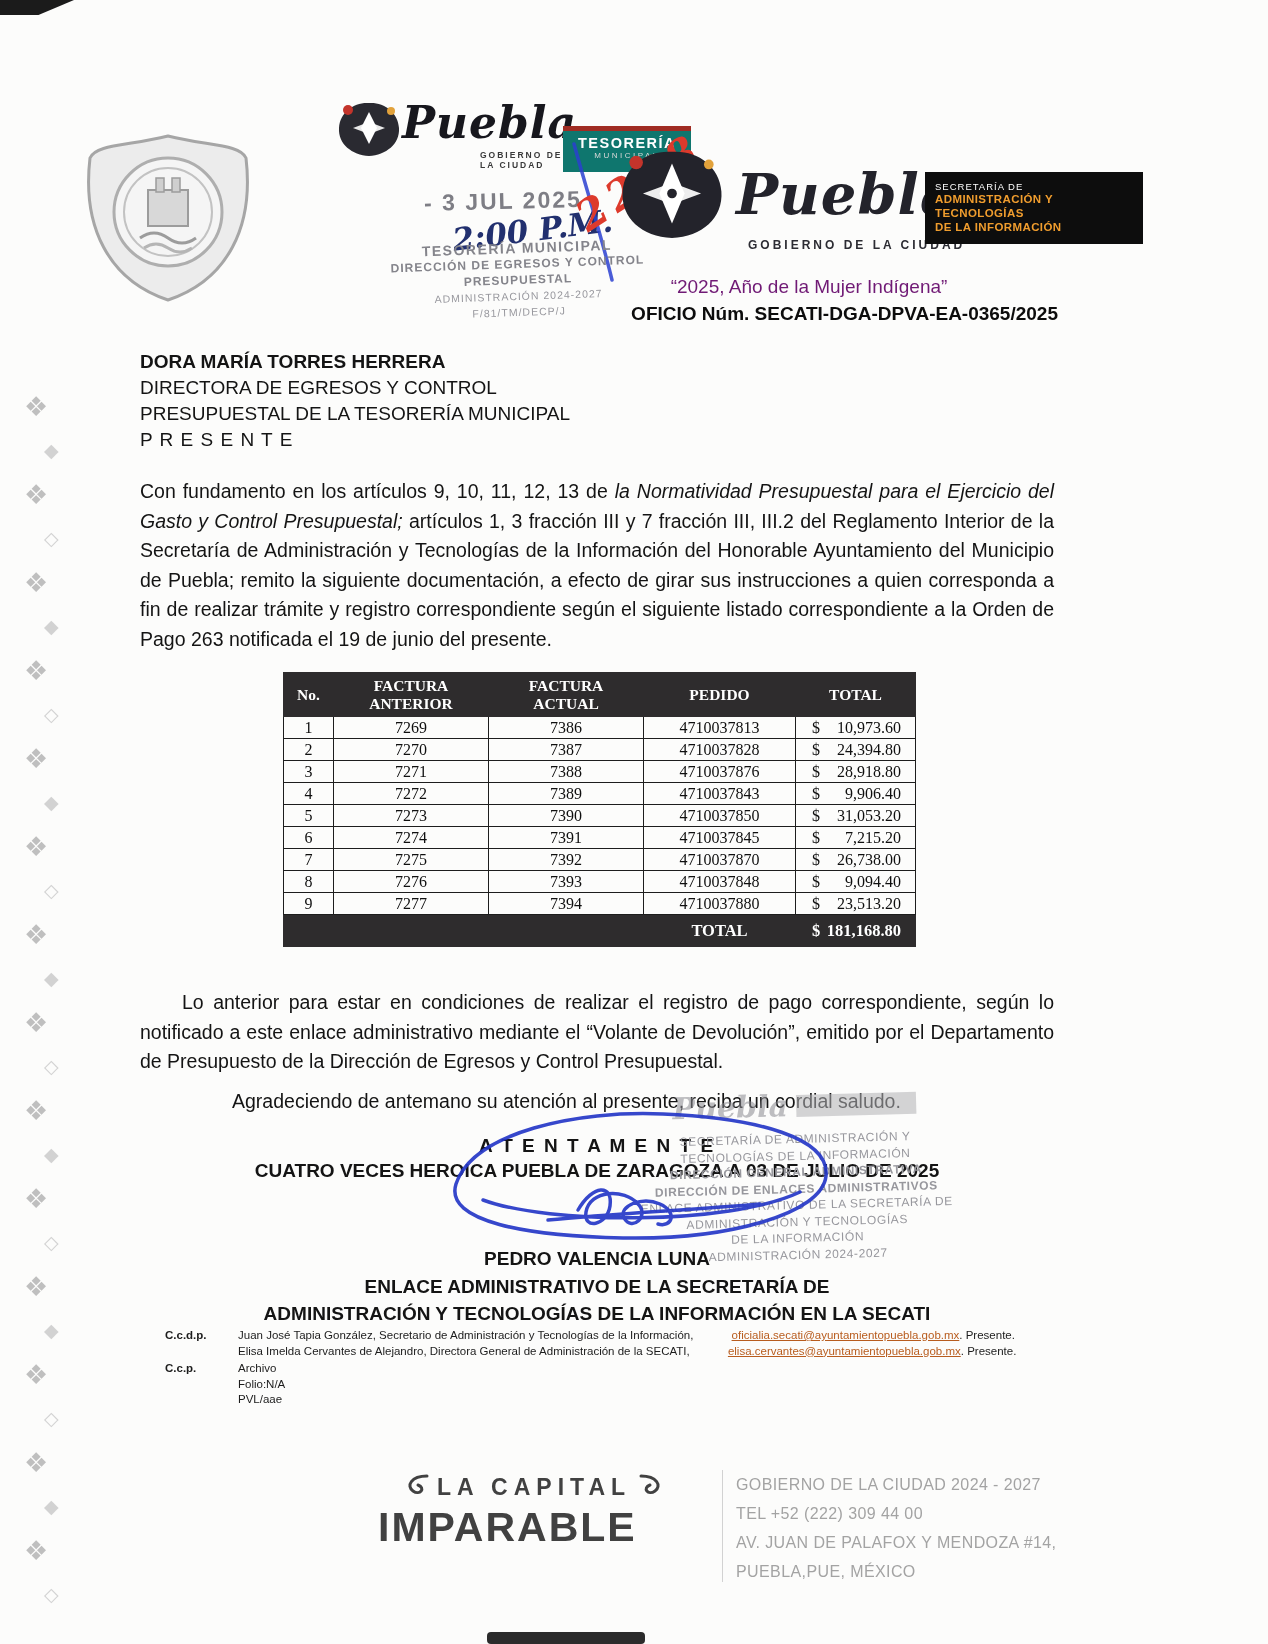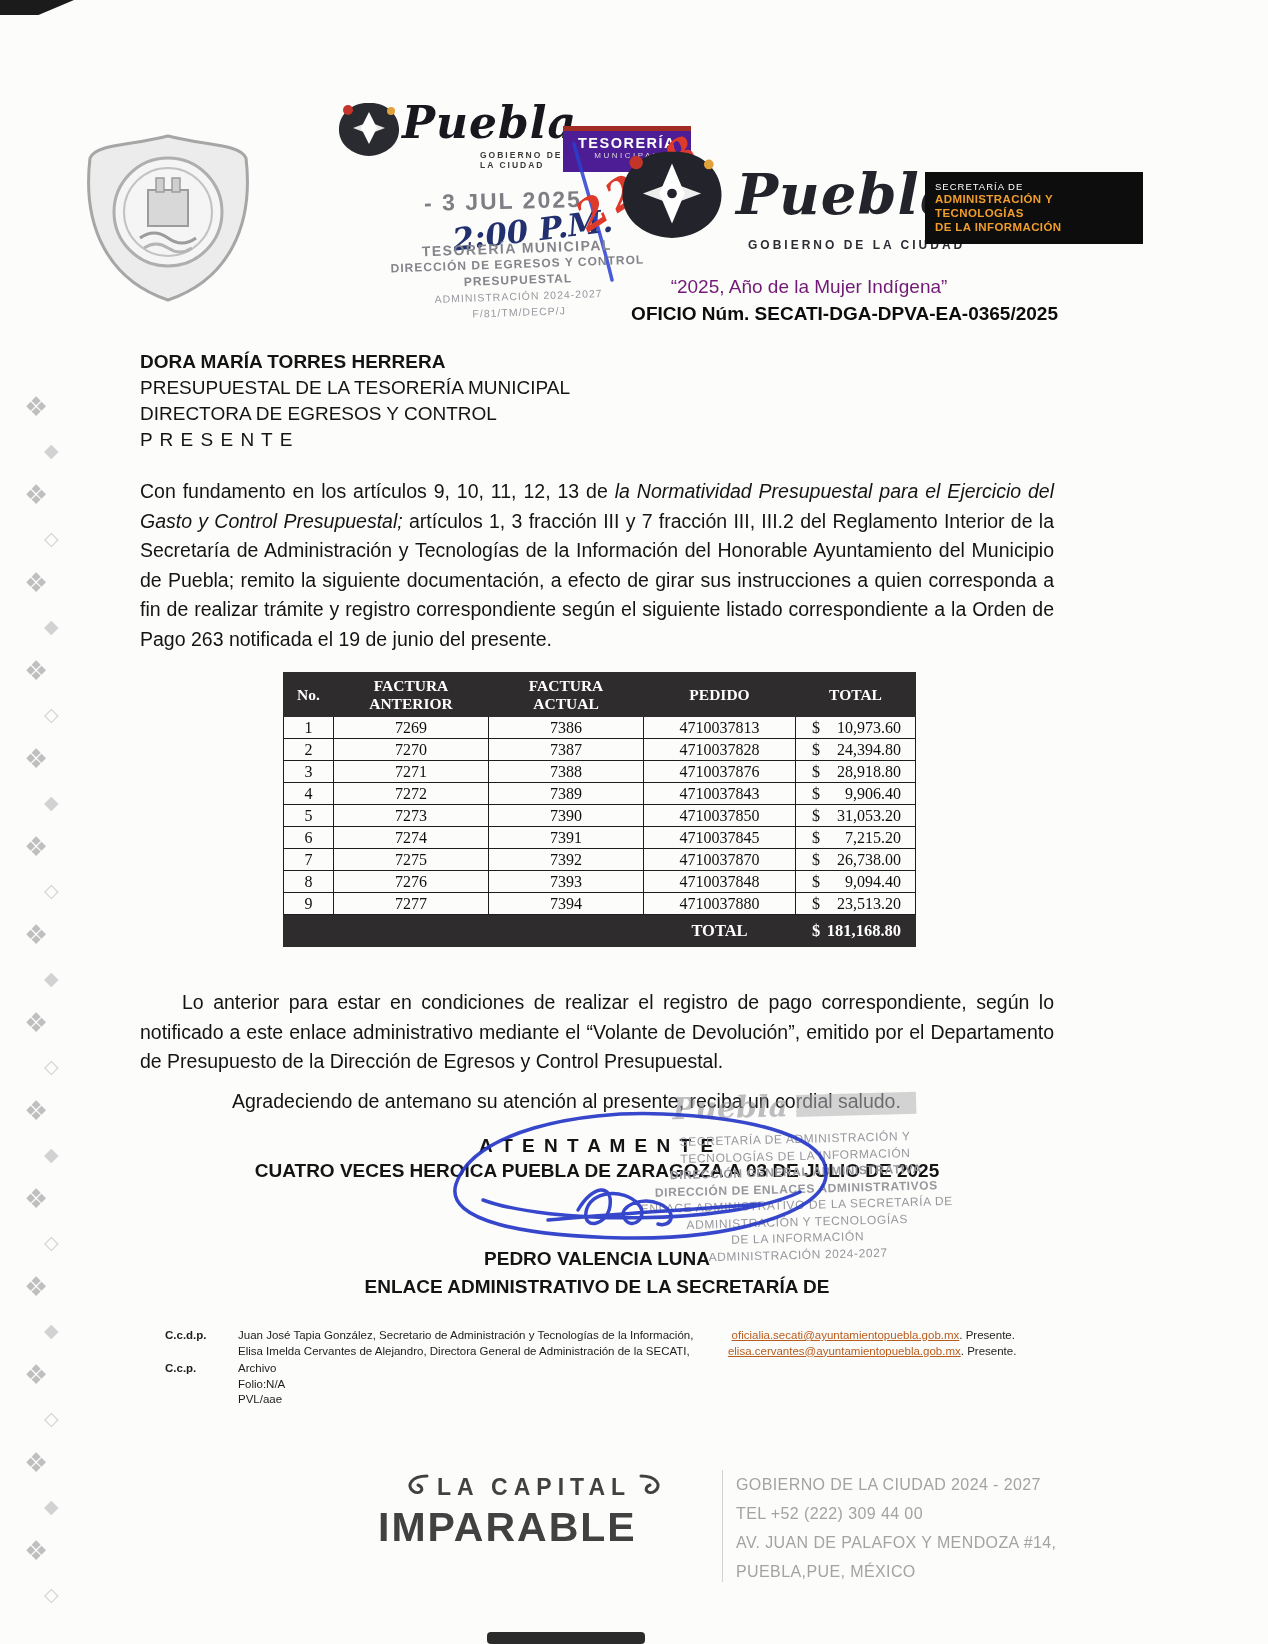--- a/index.html
+++ b/index.html
@@ -17,21 +17,21 @@
                     display:flex; flex-direction:column; align-items:flex-start; }
   .ornament-strip span { display:block; line-height:44px; font-size:27px; color:#bfbfbf; }
   .ornament-strip span:nth-child(even) { margin-left:20px; font-size:19px; color:#d2d2d2; }
 
   
   .crest { position:absolute; left:78px; top:130px; }
   .logo-small { position:absolute; left:336px; top:100px; display:flex; align-items:flex-start; }
   .logo-small .word { font-family:"DejaVu Serif", serif; font-style:italic; font-weight:bold;
                       font-size:44px; color:#17171d; line-height:46px; letter-spacing:1px; }
   .logo-small .sub { position:absolute; left:78px; top:50px; font-size:8.5px; letter-spacing:2px; color:#3a3a3a; font-weight:bold; }
-  .tesoreria-banner { position:absolute; left:563px; top:126px; width:128px; height:46px; background:#4c1d95;
+  .tesoreria-banner { position:absolute; left:563px; top:126px; width:128px; height:46px; background:#0f766e;
                       border-top:5px solid #a02c23; text-align:center; padding-top:4px; }
   .tesoreria-banner .l1 { color:#ffffff; font-weight:bold; font-size:14.5px; letter-spacing:1.5px; }
   .tesoreria-banner .l2 { color:#d8d8d8; font-size:8px; letter-spacing:2.5px; }
 
   .date-stamp { position:absolute; left:424px; top:188px; color:#7e7e85; font-weight:bold;
                 font-size:23px; letter-spacing:2px; transform:rotate(-1.5deg); }
   .time-hand { position:absolute; left:452px; top:212px; color:#22306f; font-family:"DejaVu Serif", serif;
                font-style:italic; font-weight:bold; font-size:31px; transform:rotate(-7deg); }
   .blue-slash { position:absolute; left:558px; top:138px; }
   .folio-red { position:absolute; left:580px; top:196px; color:#dd3a2c; font-family:"DejaVu Serif", serif;
@@ -215,22 +215,22 @@
     <div class="s1">SECRETARÍA DE</div>
     <div class="s2">ADMINISTRACIÓN Y TECNOLOGÍAS</div>
     <div class="s3">DE LA INFORMACIÓN</div>
   </div>
 
   <div class="slogan">“2025, Año de la Mujer Indígena”</div>
   <div class="oficio-line">OFICIO Núm. SECATI-DGA-DPVA-EA-0365/2025</div>
 
   <div class="recipient">
     <div class="name">DORA MARÍA TORRES HERRERA</div>
+    <div>DIRECTORA DE EGRESOS Y CONTROL</div>
     <div>PRESUPUESTAL DE LA TESORERÍA MUNICIPAL</div>
-    <div>DIRECTORA DE EGRESOS Y CONTROL</div>
     <div class="presente">P R E S E N T E</div>
   </div>
 
   <div class="p1"><span>Con fundamento en los artículos 9, 10, 11, 12, 13 de </span><span class="it">la Normatividad Presupuestal para el Ejercicio del Gasto y Control Presupuestal;</span><span> artículos 1, 3 fracción III y 7 fracción III, III.2 del Reglamento Interior de la Secretaría de Administración y Tecnologías de la Información del Honorable Ayuntamiento del Municipio de Puebla; remito la siguiente documentación, a efecto de girar sus instrucciones a quien corresponda a fin de realizar trámite y registro correspondiente según el siguiente listado correspondiente a la Orden de Pago 263 notificada el 19 de junio del presente.</span></div>
 
   <table class="doc-table">
     <colgroup>
         <col style="width:50px">
         <col style="width:155px">
         <col style="width:155px">
@@ -399,20 +399,21 @@
         <path d="M28,92 C45,40 150,18 235,22 C330,26 402,46 398,84 C394,122 300,148 195,146 C100,144 16,130 28,92 Z"></path>
         <path d="M55,108 C120,132 300,134 372,100"></path>
         <path d="M150,118 C165,92 185,92 182,114 C179,134 155,138 158,120 C162,98 196,96 210,112 C222,124 204,140 196,126 C190,114 214,104 232,112 C250,120 244,136 230,132"></path>
         <path d="M120,128 C180,122 260,118 332,112"></path>
       </g>
     </svg>
   </div>
 
   <div class="signer-name">PEDRO VALENCIA LUNA</div>
   <div class="signer-t1">ENLACE ADMINISTRATIVO DE LA SECRETARÍA DE</div>
+  <div class="signer-t2">ADMINISTRACIÓN Y TECNOLOGÍAS DE LA INFORMACIÓN EN LA SECATI</div>
 
   <div class="cc">
     <div class="cc-row">
       <span class="cc-label">C.c.d.p.</span>
       <span class="cc-content"><span>Juan José Tapia González, Secretario de Administración y Tecnologías de la Información, </span><span class="email">oficialia.secati@ayuntamientopuebla.gob.mx</span><span>. Presente.</span></span>
     </div>
     <div class="sub"><span>Elisa Imelda Cervantes de Alejandro, Directora General de Administración de la SECATI, </span><span class="email">elisa.cervantes@ayuntamientopuebla.gob.mx</span><span>. Presente.</span></div>
     <div class="cc-row" style="margin-top:2px">
       <span class="cc-label">C.c.p.</span>
       <span class="cc-content">Archivo</span>

